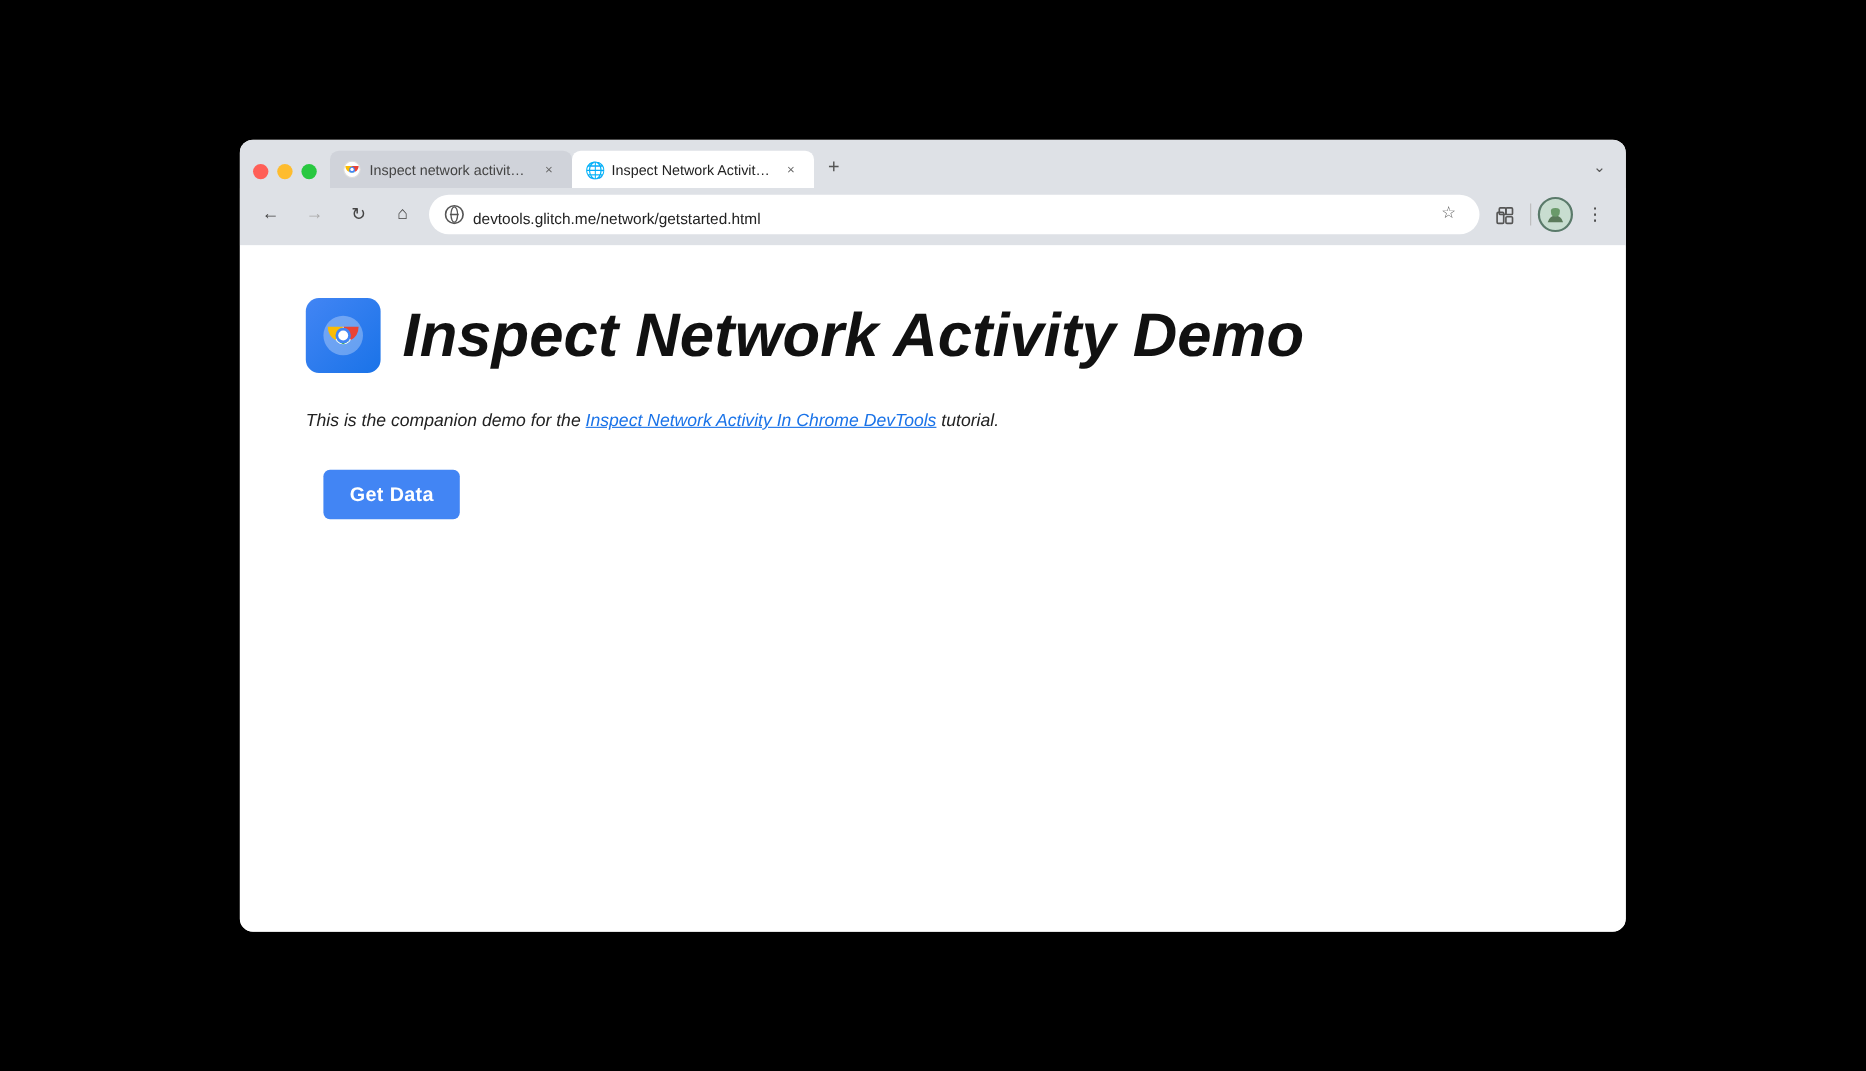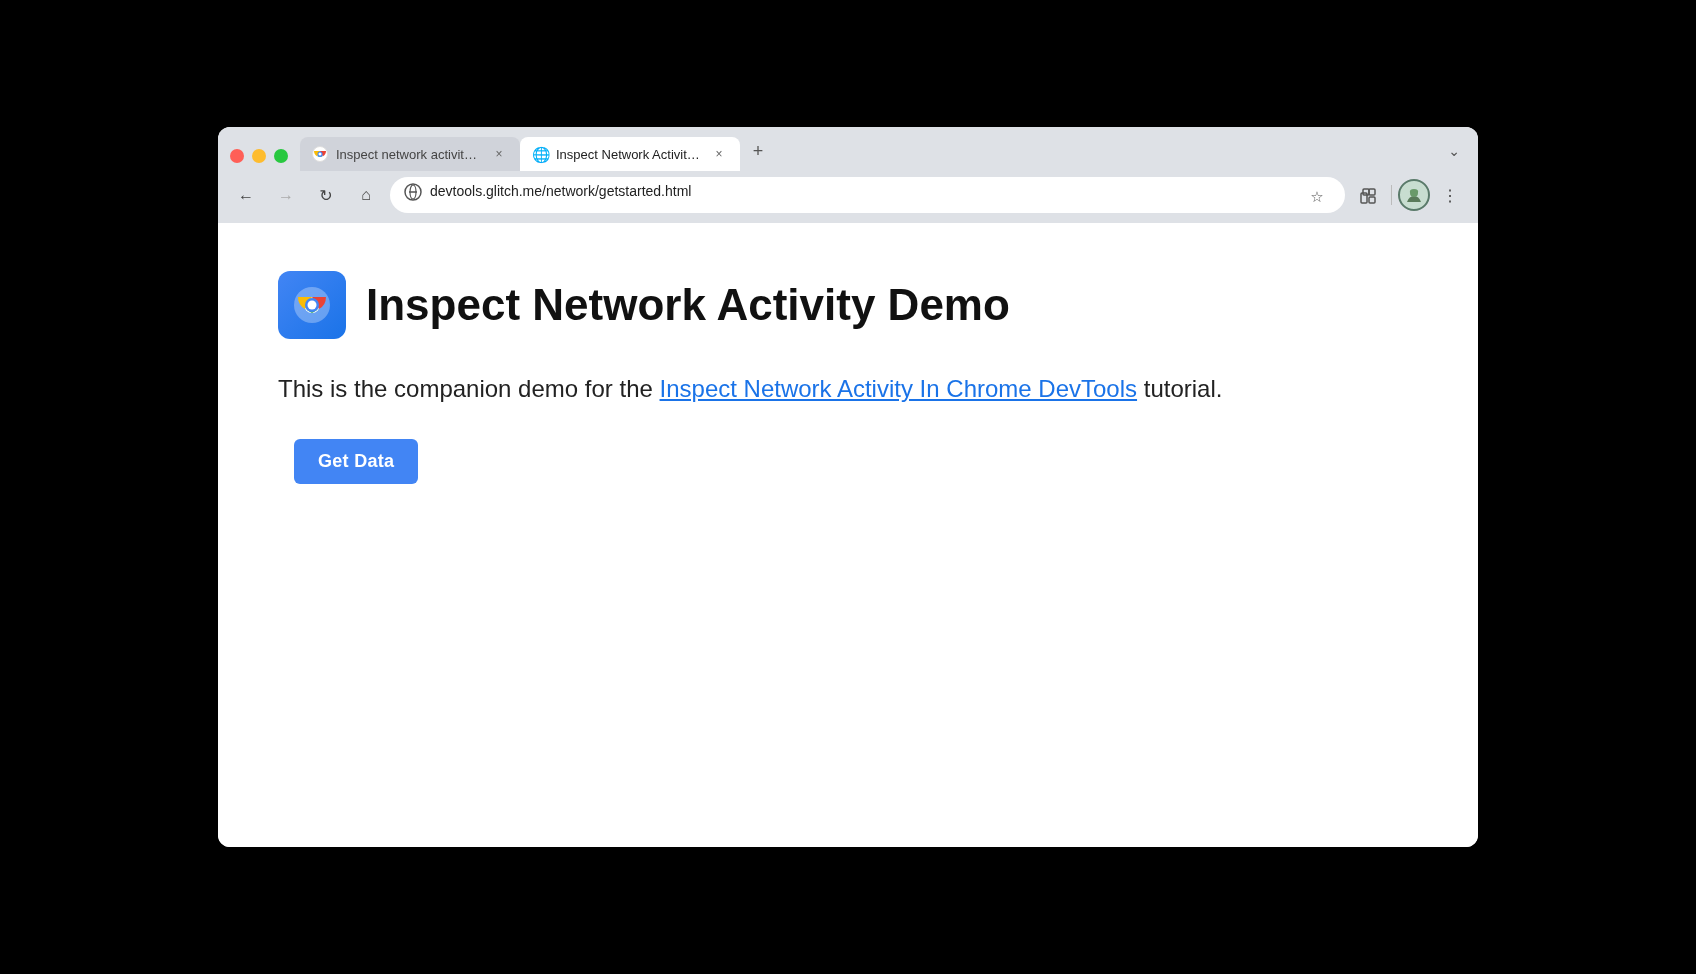--- a/index.html
+++ b/index.html
@@ -160,21 +160,21 @@
       align-items: center;
       justify-content: center;
       font-size: 16px;
       color: #444;
     }
     .nav-btn.disabled { color: #aaa; cursor: default; }
 
     .address-bar {
       flex: 1;
       display: flex;
-      align-items: flex-start;
+      align-items: flex-end;
       background: #fff;
       border-radius: 20px;
       padding: 6px 14px;
       gap: 8px;
       height: 36px;
     }
 
     .address-bar-icon {
       font-size: 14px;
       color: #555;
@@ -272,31 +272,33 @@
       justify-content: center;
       flex-shrink: 0;
     }
 
     .page-logo svg {
       width: 44px;
       height: 44px;
     }
 
     .page-title {
-      font-size: 44px;
+      font-size: 56px;
       font-weight: 800;
       color: #111;
       line-height: 1.1;
+      font-style: italic;
     }
 
     .page-description {
-      font-size: 24px;
+      font-size: 16px;
       color: #222;
       margin-bottom: 32px;
       line-height: 1.5;
+      font-style: italic;
     }
 
     .page-link {
       color: #1a73e8;
       text-decoration: underline;
       cursor: pointer;
       font-weight: 500;
     }
 
     .get-data-btn {

